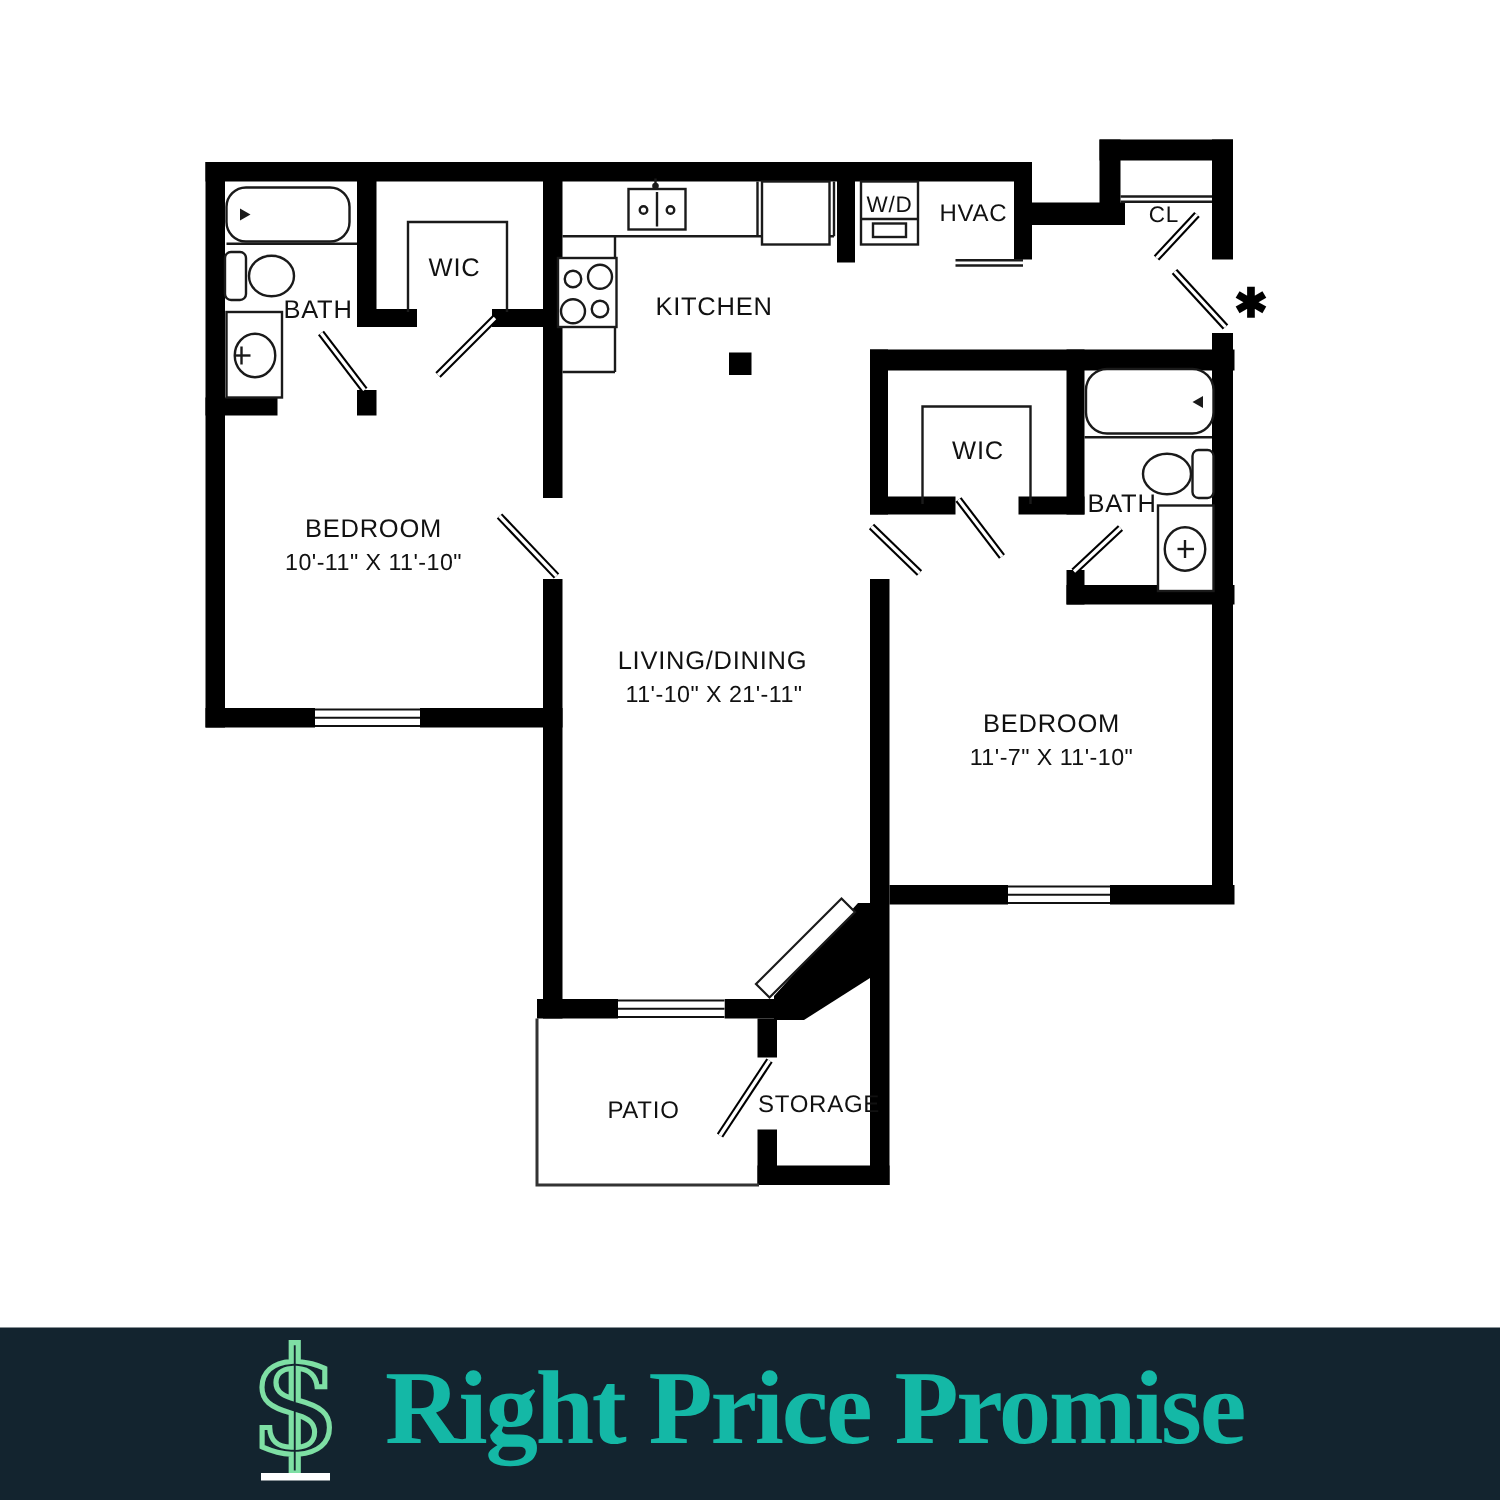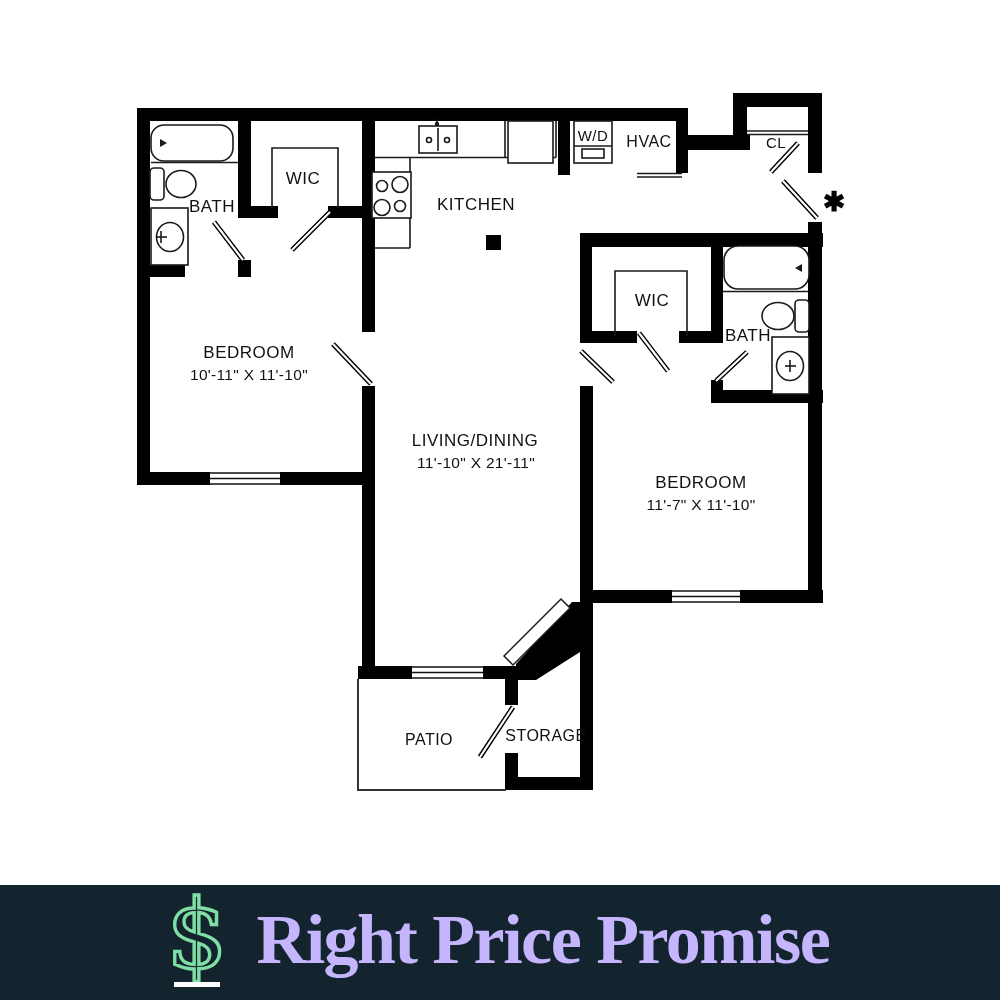--- a/index.html
+++ b/index.html
@@ -8,21 +8,21 @@
   svg{display:block;}
   .room-label{font-family:"Liberation Sans",sans-serif;fill:#111111;letter-spacing:0.5px;}
   .lbl-17{font-size:17px;}
   .lbl-16{font-size:16px;}
   .lbl-15{font-size:15px;}
   .dims{font-size:15.5px;letter-spacing:0.3px;}
   .footer{position:absolute;left:0;top:885px;width:1000px;height:115px;background:#13242F;
           display:flex;align-items:center;justify-content:center;gap:34px;}
   .dollar-box{display:flex;flex-direction:column;align-items:center;}
   .dollar-underline{width:46px;height:5px;background:#ffffff;margin-top:6px;}
-  .footer-title{font-family:"Liberation Serif",serif;font-weight:700;color:#c4b5fd;
+  .footer-title{font-family:"Liberation Serif",serif;font-weight:700;color:#14b8a6;
                 font-size:70px;letter-spacing:-1.5px;line-height:1;white-space:nowrap;
                 padding-bottom:6px;text-align:center;}
 </style>
 </head>
 <body>
 
 <div class="plan-wrap">
 <svg width="1000" height="885" viewBox="0 0 1000 885">
 
   <g fill="#000000">

